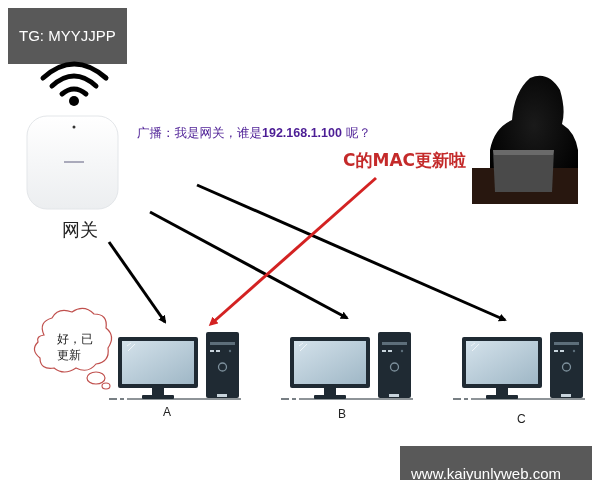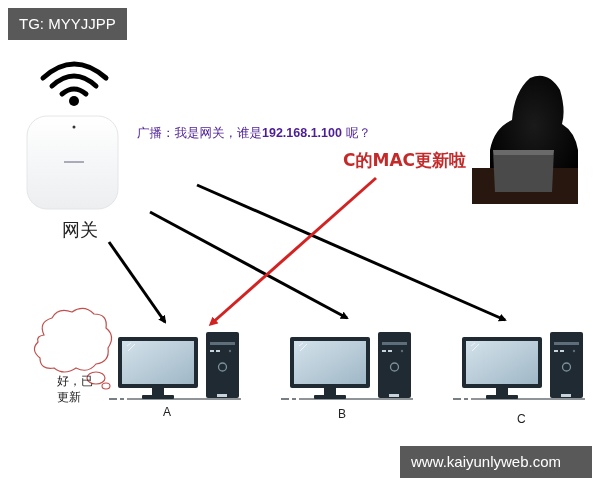--- a/index.html
+++ b/index.html
@@ -5,21 +5,21 @@
     html, body { margin: 0; padding: 0; }
     body {
       width: 600px; height: 480px; position: relative; overflow: hidden;
       background: #ffffff;
       font-family: "DejaVu Sans", "Liberation Sans", sans-serif;
     }
     .abs { position: absolute; }
     .tag-box {
       background: #595959; color: #ffffff;
       font-family: "Liberation Sans", sans-serif;
-      font-size: 15px; line-height: 32px; padding: 0 11px;
+      font-size: 15px; line-height: 32px; padding: 12px 11px;
     }
     .broadcast {
       font-size: 12.5px; color: #4c1d95; white-space: nowrap;
     }
     .broadcast b { font-family: "Liberation Sans", sans-serif; font-weight: bold; }
     .mac-label {
       color: #c42a2a; font-size: 17px; font-weight: bold; white-space: nowrap;
     }
     .label-small { font-size: 18px; color: #222; text-align: right; }
     .pc-label { font-family: "Liberation Sans", sans-serif; font-size: 12px; color: #222; }
@@ -149,21 +149,21 @@
 </div>
 
 <div class="abs broadcast" style="left:137px; top:125px;">
   <span>广播：我是网关，谁是</span><b>192.168.1.100</b><span> 呢？</span>
 </div>
 
 <div class="abs mac-label" style="left:343px; top:149px;text-align:center;">
   <span>C的MAC更新啦</span>
 </div>
 
-<div class="abs thought-text" style="left:57px; top:331px;margin-top:42px;">
+<div class="abs thought-text" style="left:57px; top:331px;">
   <div>好，已</div>
   <div>更新</div>
 </div>
 
 <div class="abs pc-label" style="left:163px; top:405px;">
   <span>A</span>
 </div>
 <div class="abs pc-label" style="left:338px; top:407px;">
   <span>B</span>
 </div>

